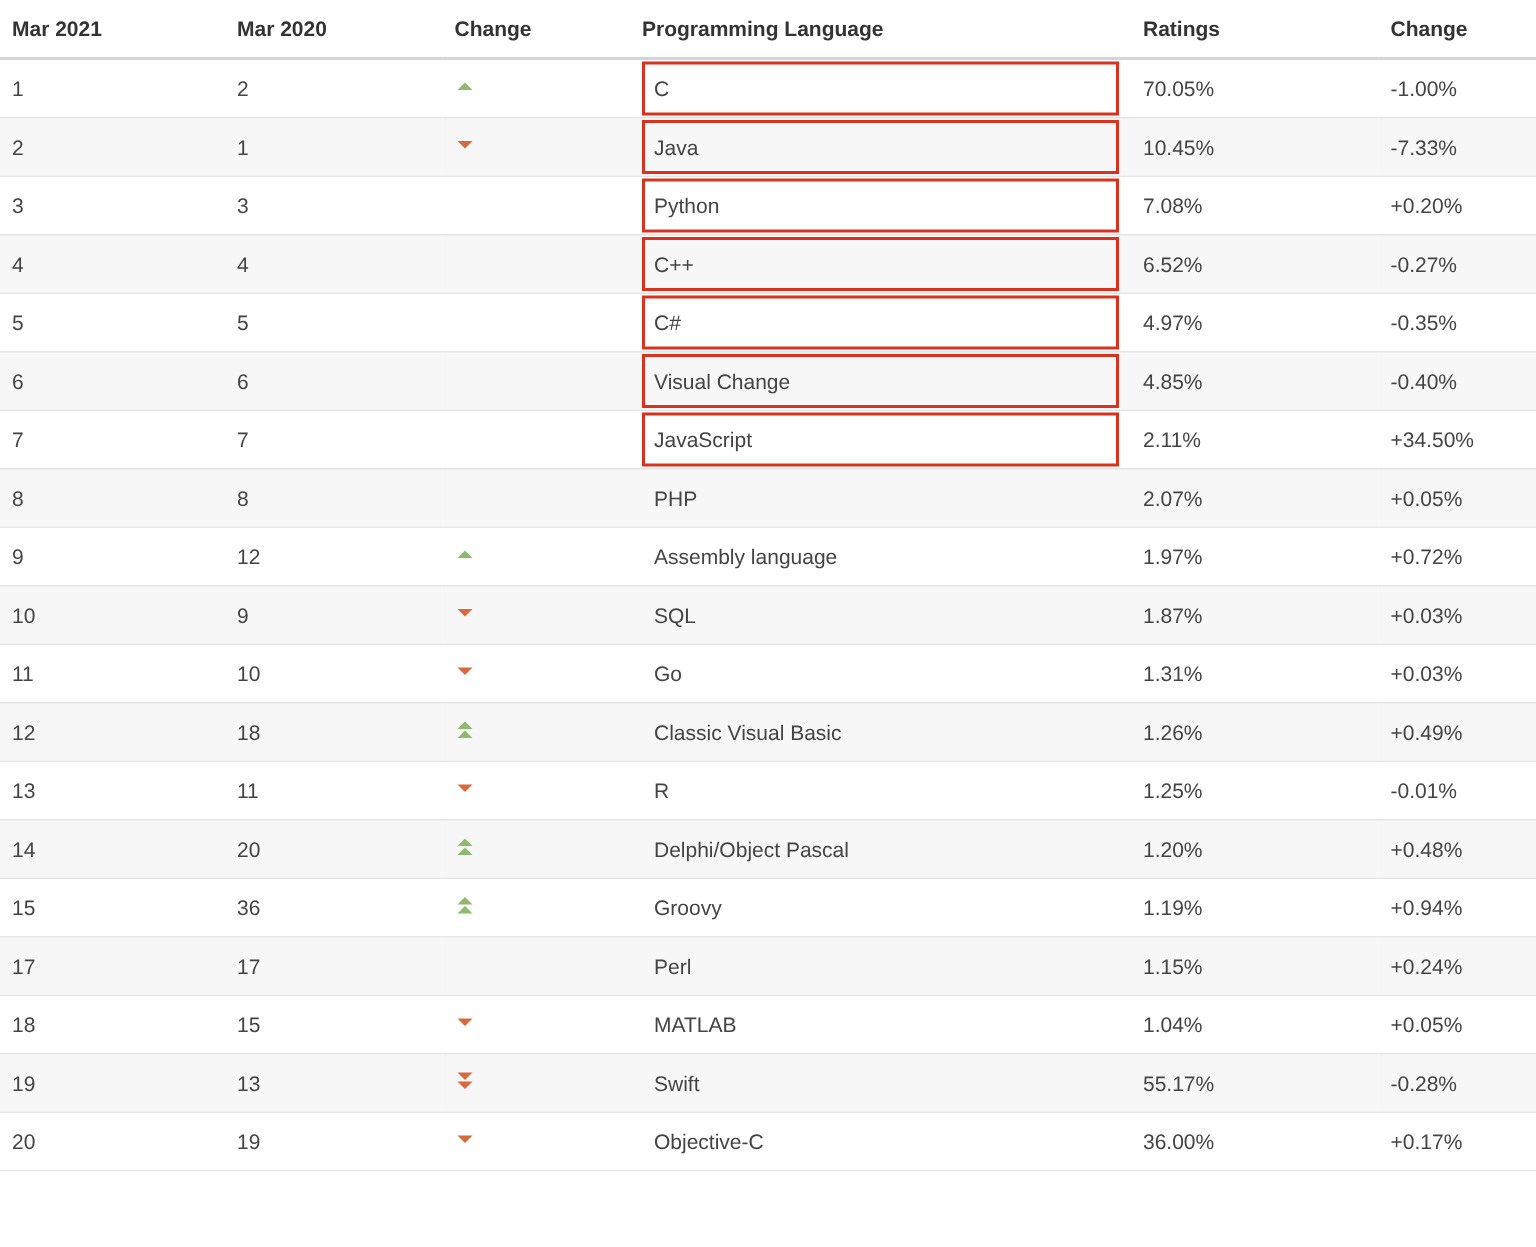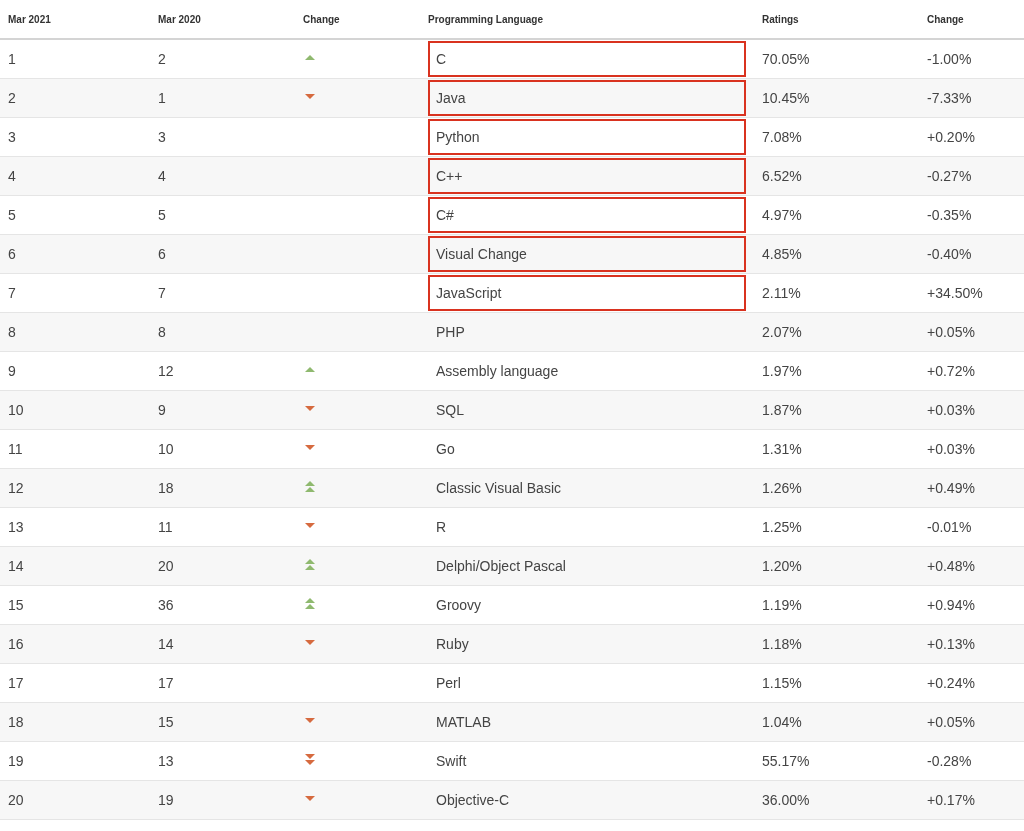--- a/index.html
+++ b/index.html
@@ -20,21 +20,21 @@
     text-align: left;
     vertical-align: middle;
     height: 39px;
     padding: 0 8px;
     border-bottom: 1px solid #e5e5e5;
     box-sizing: border-box;
   }
   th {
     font-weight: 700;
     color: #333;
-    font-size: 10px;
+    font-size: 14px;
     border-bottom: 2px solid #d4d4d4;
   }
   
   tbody tr:nth-child(even) td {
     background: #f7f7f7;
   }
   tbody tr:nth-child(odd) td {
     background: #fff;
   }
 
@@ -250,30 +250,20 @@
         <td>15</td>
         <td>36</td>
         <td><span class="chev up-double" title="up-double"></span></td>
         <td class="col-lang">
           <span class="lang-inner">Groovy</span>
         </td>
         <td class="col-ratings">1.19%</td>
         <td class="col-pctchg">+0.94%</td>
       </tr>
       <tr>
-        <td>16</td>
-        <td>14</td>
-        <td><span class="chev down-single" title="down-single"></span></td>
-        <td class="col-lang">
-          <span class="lang-inner">Ruby</span>
-        </td>
-        <td class="col-ratings">1.18%</td>
-        <td class="col-pctchg">+0.13%</td>
-      </tr>
-      <tr>
         <td>17</td>
         <td>17</td>
         <td></td>
         <td class="col-lang">
           <span class="lang-inner">Perl</span>
         </td>
         <td class="col-ratings">1.15%</td>
         <td class="col-pctchg">+0.24%</td>
       </tr>
       <tr>

